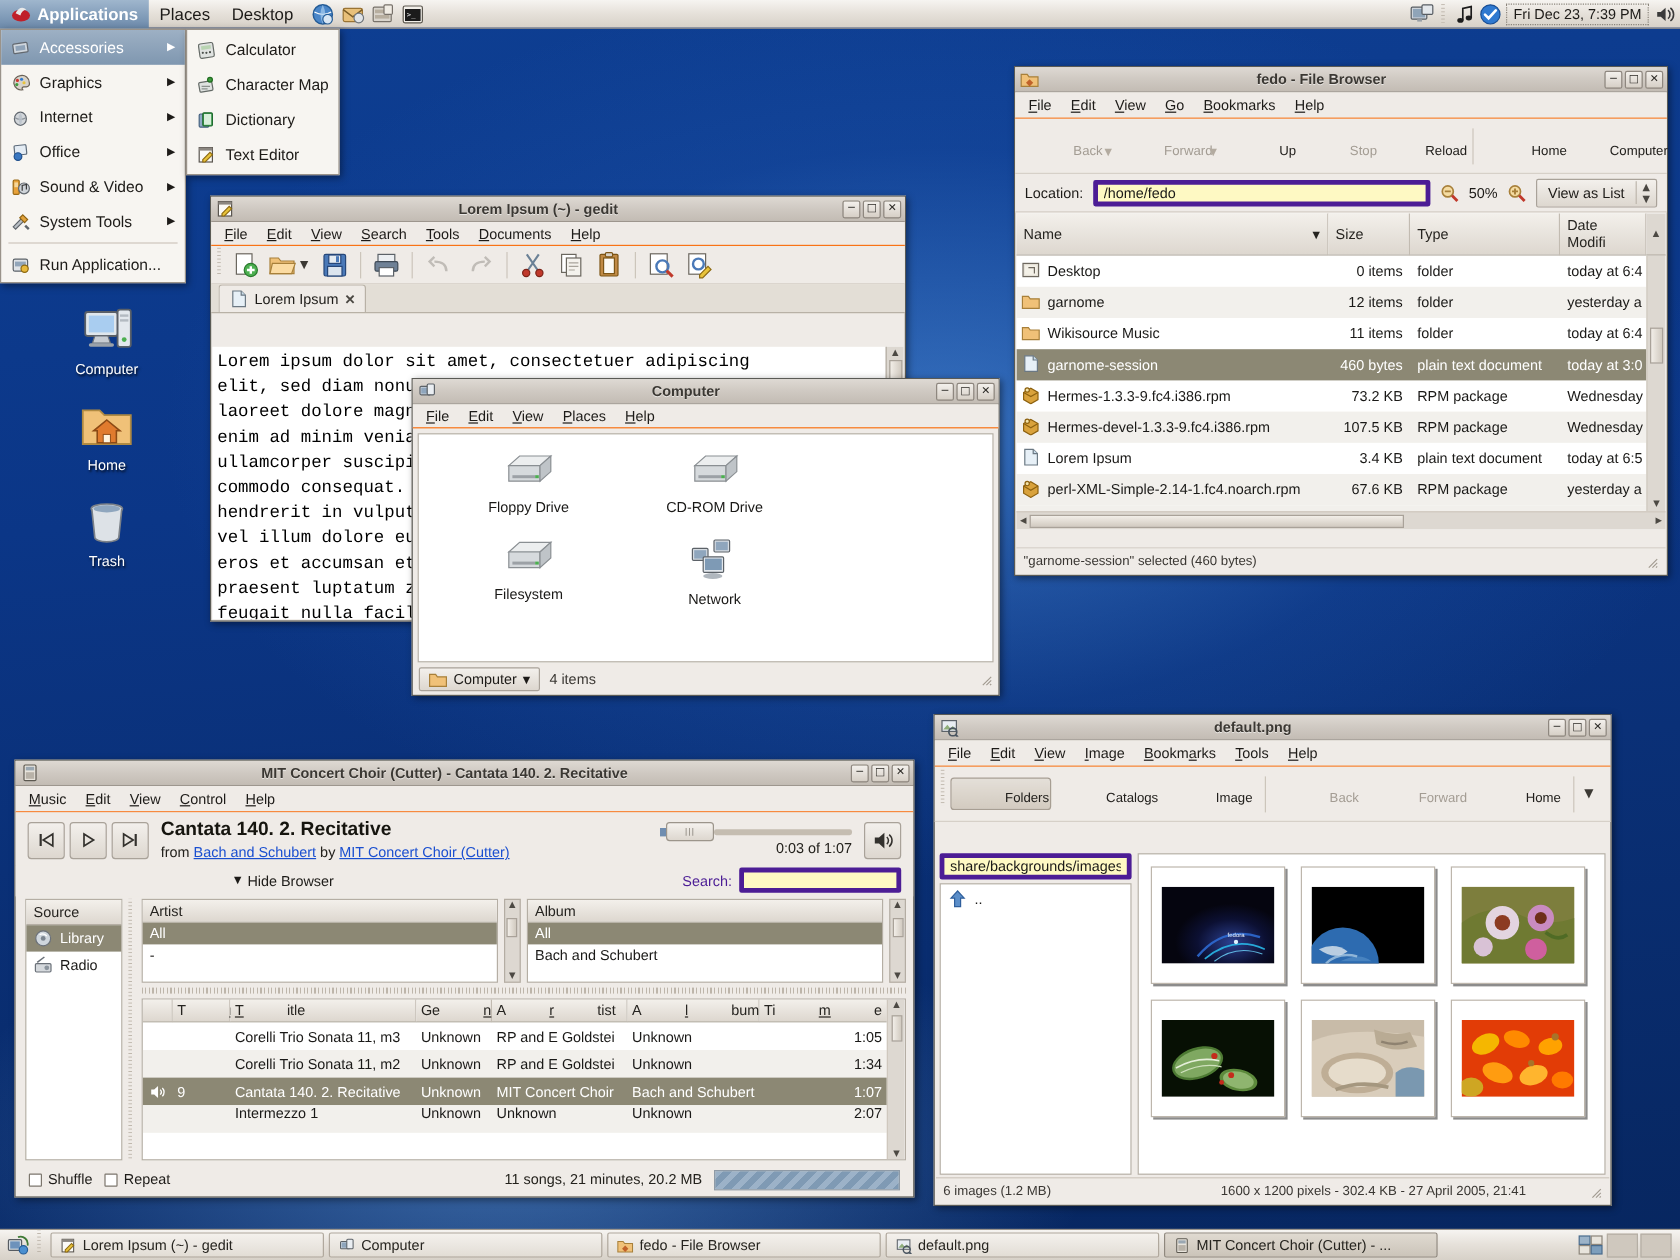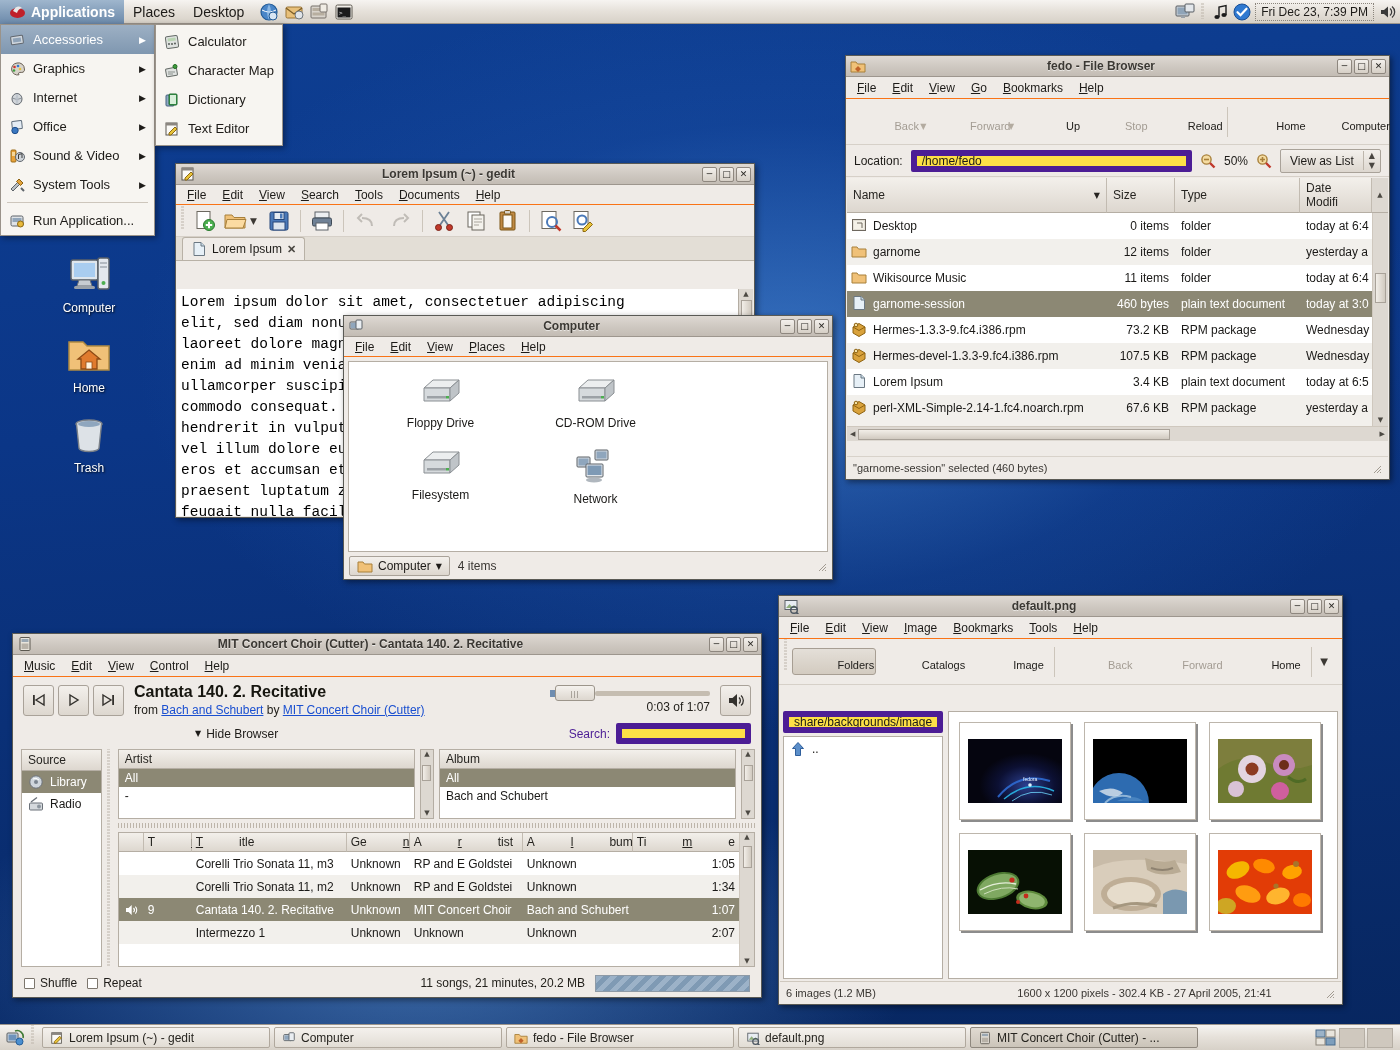--- a/index.html
+++ b/index.html
@@ -38,21 +38,21 @@
   .tbtn { display:flex; flex-direction:row; align-items:flex-end; justify-content:center;
           padding:3px 8px; border:1px solid transparent; border-radius:3px; cursor:pointer;
           font-size:11px; color:#22201d; min-width:46px;gap:43px; }
   .tbtn.dis { color:#a39c93; cursor:default; }
   .tbtn.on { border-color:#a79e93; background:linear-gradient(180deg,#e4dfd8,#d3cbc0); }
   .grip { width:7px; align-self:stretch; margin-right:3px;
           background-image:repeating-linear-gradient(180deg,#bdb5aa 0 1px,transparent 1px 3px);
           background-size:3px 3px; background-position:center; background-repeat:repeat-y; }
   .statusbar { height:20px; display:flex; align-items:center; padding:0 6px; font-size:11px;
                color:#3a3733; background:#efebe7; border-top:1px solid #d8d2ca; }
-  .entry { background:#fde047; border:6px solid #4c1d95; border-radius:2px; padding:2px 5px;
+  .entry { background:#fef9c3; border:4px solid #4c1d95; border-radius:2px; padding:2px 5px;
            font-size:12px; color:#1a1917; }
   .sb-v { width:15px; background:#ddd8d1; border:1px solid #b4ada3; display:flex;
           flex-direction:column; align-items:center; }
   .sb-h { height:15px; background:#ddd8d1; border:1px solid #b4ada3; display:flex;
           align-items:center; }
   .arrw { font-size:7px; color:#4c4943; line-height:1; font-family:"DejaVu Sans",sans-serif; }
   .hdr { background:linear-gradient(180deg,#f3f0eb,#ddd7cf); border-right:1px solid #c2bbb1;
          border-bottom:1px solid #b5aea4; padding:3px 6px; font-size:12px; color:#262420;
          display:flex; align-items:center;gap:36px; }
   .sel { background:#8c8874; color:#fff; }
@@ -930,21 +930,21 @@
                     <path d="M10.3 2.6 a5 5 0 0 1 0 7" fill="none" stroke="#fff" stroke-width="1.1"></path>
                   </svg>
                 </div>
                 <div style="width:48px;padding-left:4px;">9</div>
                 <div style="width:155px;padding-left:4px;overflow:hidden;white-space:nowrap;">Cantata 140. 2. Recitative</div>
                 <div style="width:63px;padding-left:4px;overflow:hidden;white-space:nowrap;">Unknown</div>
                 <div style="width:113px;padding-left:4px;overflow:hidden;white-space:nowrap;">MIT Concert Choir</div>
                 <div style="width:110px;padding-left:4px;overflow:hidden;white-space:nowrap;">Bach and Schubert</div>
                 <div style="flex:1;text-align:right;padding-right:4px;">1:07</div>
               </div>
-              <div class="alt" style="display: flex; align-items: center; height: 23px; font-size: 12px; color: rgb(26, 25, 23); overflow: hidden;">
+              <div class="alt" style="display: flex; align-items: flex-start; height: 23px; font-size: 12px; color: rgb(26, 25, 23); overflow: hidden;">
                 <div style="width:25px;"></div>
                 <div style="width:48px;"></div>
                 <div style="width:155px;padding-left:4px;">Intermezzo 1</div>
                 <div style="width:63px;padding-left:4px;">Unknown</div>
                 <div style="width:113px;padding-left:4px;">Unknown</div>
                 <div style="width:110px;padding-left:4px;">Unknown</div>
                 <div style="flex:1;text-align:right;padding-right:4px;">2:07</div>
               </div>
             </div>
         </div>

